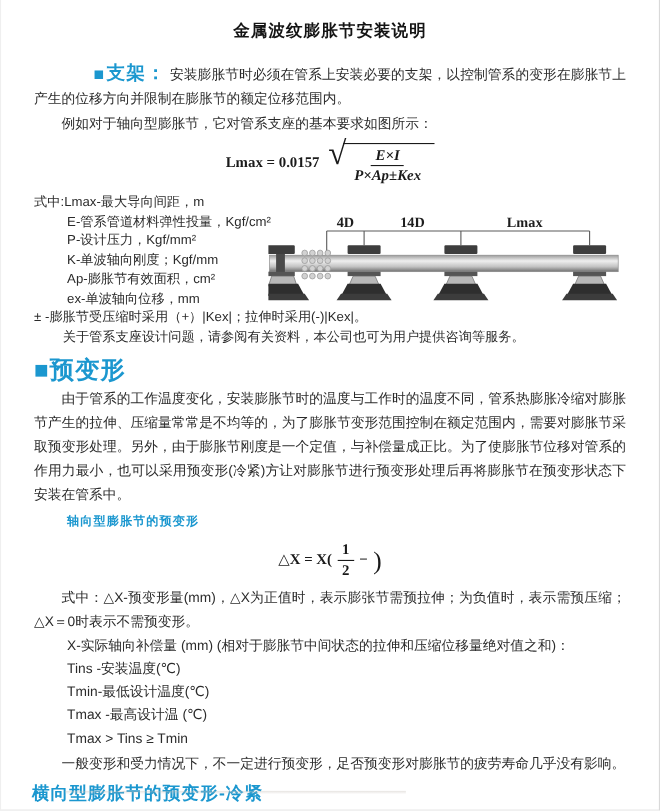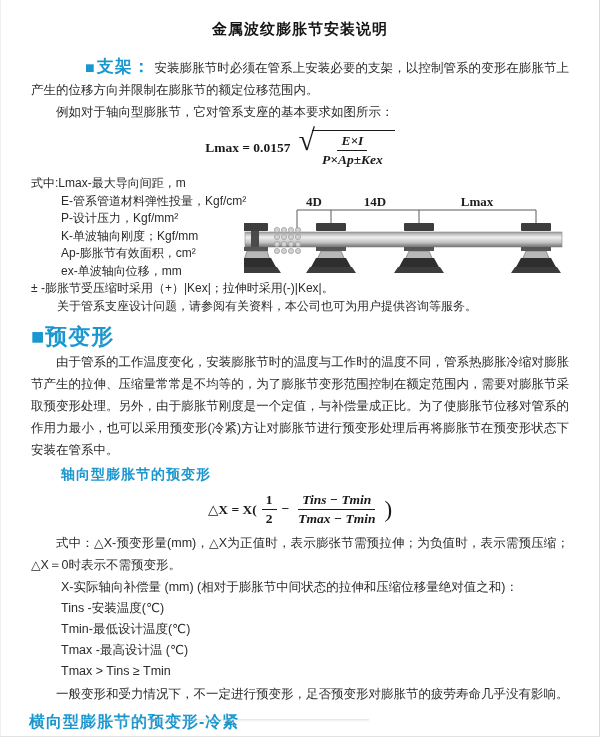--- a/index.html
+++ b/index.html
@@ -31,21 +31,21 @@
   }
   .sec-label .sq{font-size:16px;position:relative;top:1px;margin-right:1px;}
   .sec-header{
     margin-top:11px;
     color:#1b97cf;font-size:22px;font-weight:bold;line-height:22px;
     letter-spacing:1px;
   }
   .subtitle{
     color:#1b97cf;font-weight:bold;letter-spacing:1px;
   }
-  .subtitle.axial{font-size:14px;line-height:20px;margin:3px 0 0 30px;}
+  .subtitle.axial{font-size:11px;line-height:20px;margin:3px 0 0 30px;}
   .subtitle.lateral{font-size:16px;line-height:21px;margin:6px 0 0 -2px;}
 
   
   .formula{
     text-align:center;
     font-family:"Liberation Serif","DejaVu Serif",serif;
     font-weight:bold;color:#1a1a1a;font-size:13.5px;
   }
   .formula .row{display:inline-flex;align-items:center;gap:5px;}
   .f1{margin:5px 0 8px;}
@@ -125,24 +125,20 @@
     <div class="subtitle axial">轴向型膨胀节的预变形</div>
 
     <div class="formula f2">
       <span class="row">
         <span>△X = X(</span>
         <span class="frac">
           <span class="fnum">1</span>
           <span class="fden">2</span>
         </span>
         <span>−</span>
-        <span class="frac ital">
-          <span class="fnum">Tins − Tmin</span>
-          <span class="fden">Tmax − Tmin</span>
-        </span>
         <span class="paren">)</span>
       </span>
     </div>
 
     <p class="p indent" style="margin-top:2px;">式中：△X-预变形量(mm)，△X为正值时，表示膨张节需预拉伸；为负值时，表示需预压缩；△X＝0时表示不需预变形。</p>
     <p class="p" style="margin-left:30px;">X-实际轴向补偿量 (mm) (相对于膨胀节中间状态的拉伸和压缩位移量绝对值之和)：</p>
 
     <div class="deflist">
       <p class="vi">Tins -安装温度(℃)</p>
       <p class="vi">Tmin-最低设计温度(℃)</p>

